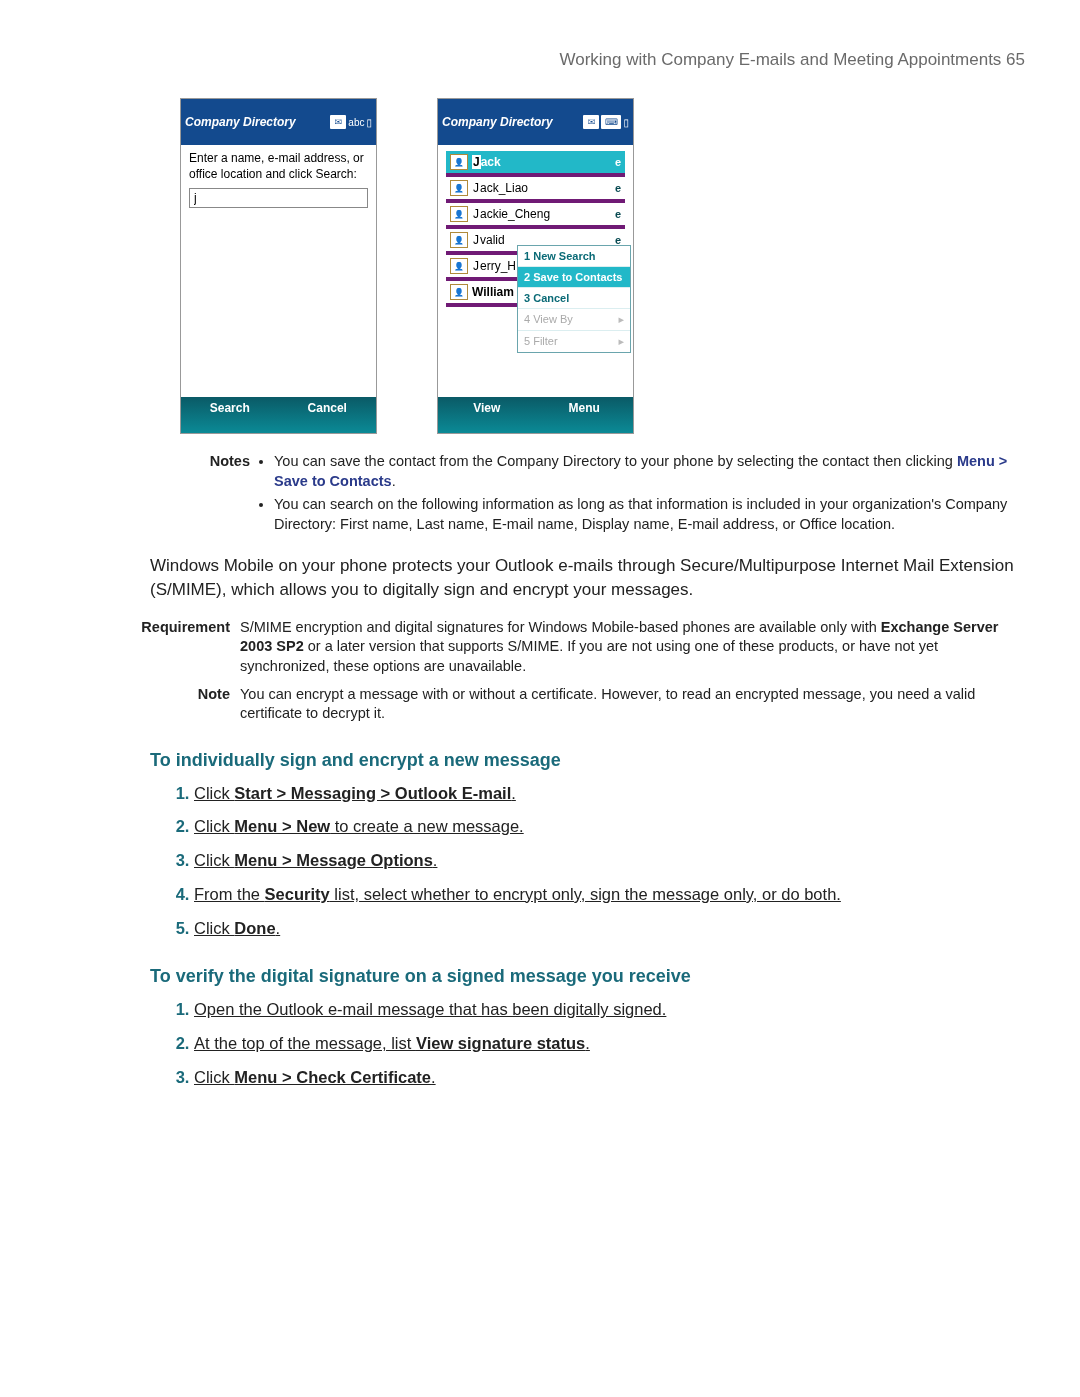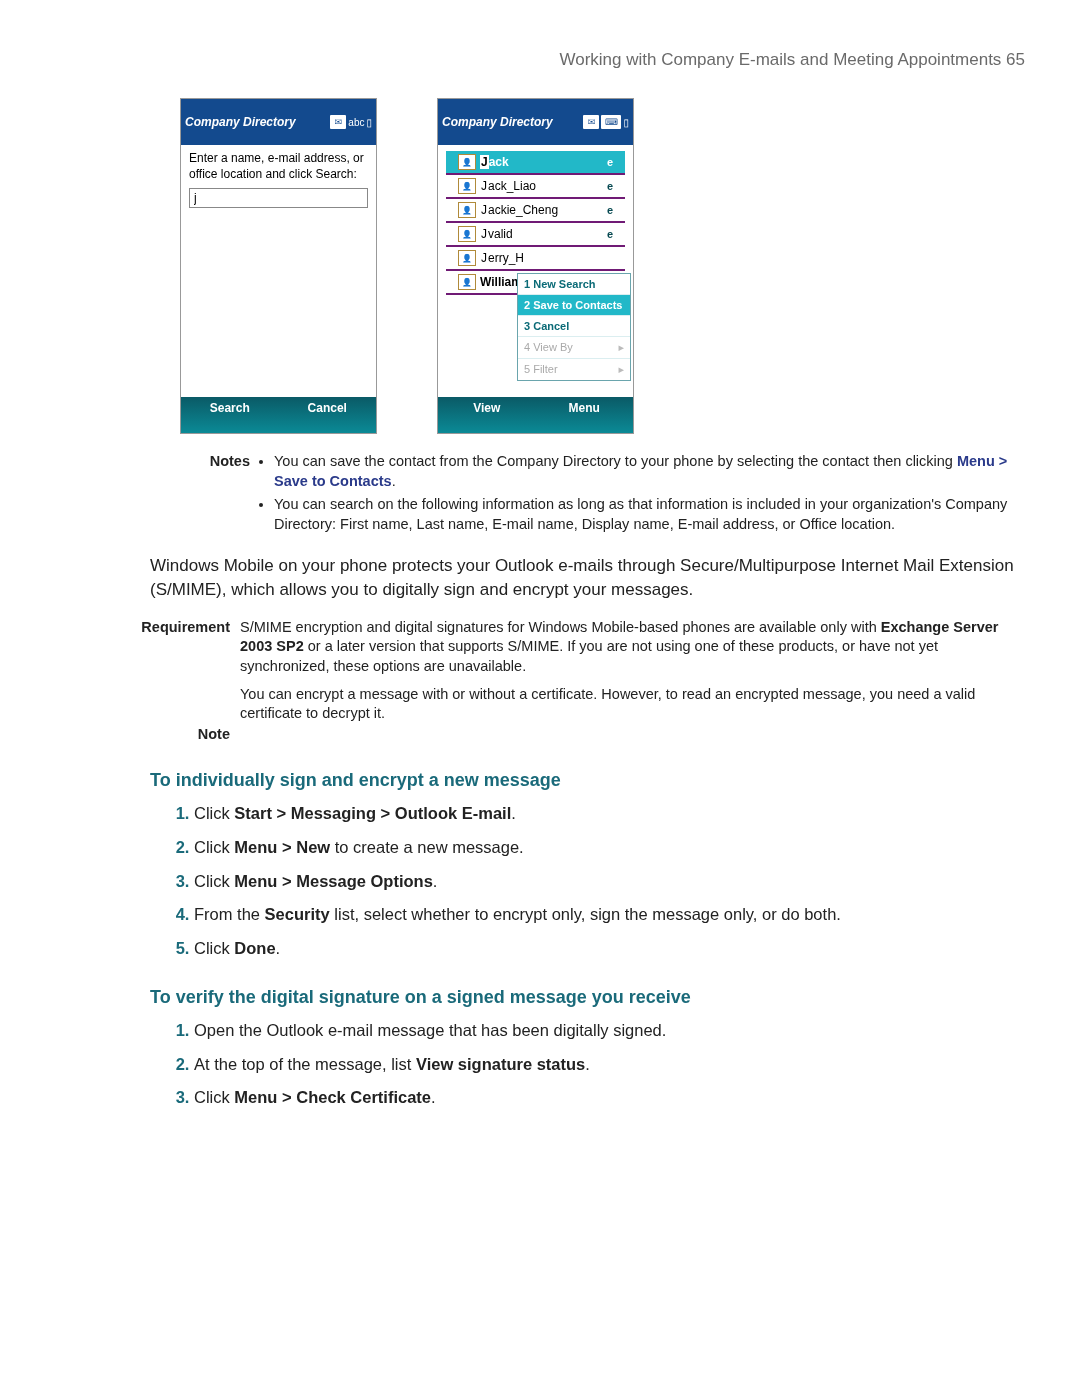--- a/index.html
+++ b/index.html
@@ -95,22 +95,22 @@
   }
   
   .p2body {
     padding: 0;
     position: relative;
   }
   .row {
     display: flex;
     align-items: center;
     height: 22px;
-    padding: 0 12px;
-    border-bottom: 2px solid #701a75;
+    padding: 0 4px;
+    border-bottom: 4px solid #701a75;
     text-align: right;
   }
   .row.sel {
     background: #22b8c8;
     color: #fff;
     font-weight: bold;
   }
   .contact-ico {
     width: 16px;
     height: 14px;
@@ -131,21 +131,21 @@
   .row .flag {
     margin-left: auto;
     font-weight: bold;
     font-size: 11px;
     color: #084a52;
   }
   .row.sel .flag { color: #fff; }
   .popup {
     position: absolute;
     right: 2px;
-    top: 128px;
+    top: 100px;
     width: 112px;
     background: #fff;
     border: 1px solid #6aa5ad;
     font-size: 11px;
   }
   .popup .item {
     padding: 4px 6px;
     border-bottom: 1px solid #dbeef0;
     color: #0a6a76;
     font-weight: bold;
@@ -199,21 +199,21 @@
     font-size: 18px;
     font-weight: bold;
     margin: 26px 0 10px 40px;
   }
   ol.steps {
     margin: 0 0 0 62px;
     padding: 0 0 0 22px;
     font-size: 16.5px;
     line-height: 1.5;
   }
-  ol.steps li { margin-bottom: 9px; }
+  ol.steps li { margin-bottom: 9px; text-decoration: underline; }
   ol.steps li::marker { font-weight: bold; color: #1a6a7a; }
   ol.steps li.allbold { font-weight: bold; }
   ol.steps li.allbold::marker { font-weight: bold; }
 </style>
 </head>
 <body>
 
 <div class="page">
 
   <div class="header-line">Working with Company E-mails and Meeting Appointments  65</div>
@@ -310,21 +310,21 @@
   <p class="bodytext">Windows Mobile on your phone protects your Outlook e-mails through Secure/Multipurpose Internet Mail Extension (S/MIME), which allows you to digitally sign and encrypt your messages.</p>
 
   <div class="notes-block" style="margin-left:10px;">
     <div class="lbl" style="width:110px;">Requirement</div>
     <div class="txt">
       <span>S/MIME encryption and digital signatures for Windows Mobile-based phones are available only with </span><span class="b">Exchange Server 2003 SP2</span><span> or a later version that supports S/MIME. If you are not using one of these products, or have not yet synchronized, these options are unavailable.</span>
     </div>
   </div>
 
   <div class="notes-block" style="margin-left:10px;">
-    <div class="lbl" style="width:110px;margin-top:40px;">Note</div>
+    <div class="lbl" style="width:110px;">Note</div>
     <div class="txt">You can encrypt a message with or without a certificate. However, to read an encrypted message, you need a valid certificate to decrypt it.</div>
   </div>
 
   <h3 class="sub">To individually sign and encrypt a new message</h3>
   <ol class="steps">
     <li class="allbold">
       <span style="font-weight:normal;">Click </span><span>Start &gt; Messaging &gt; Outlook E-mail</span><span style="font-weight:normal;">.</span>
     </li>
     <li>
       <span>Click </span><span class="b">Menu &gt; New</span><span> to create a new message.</span>

